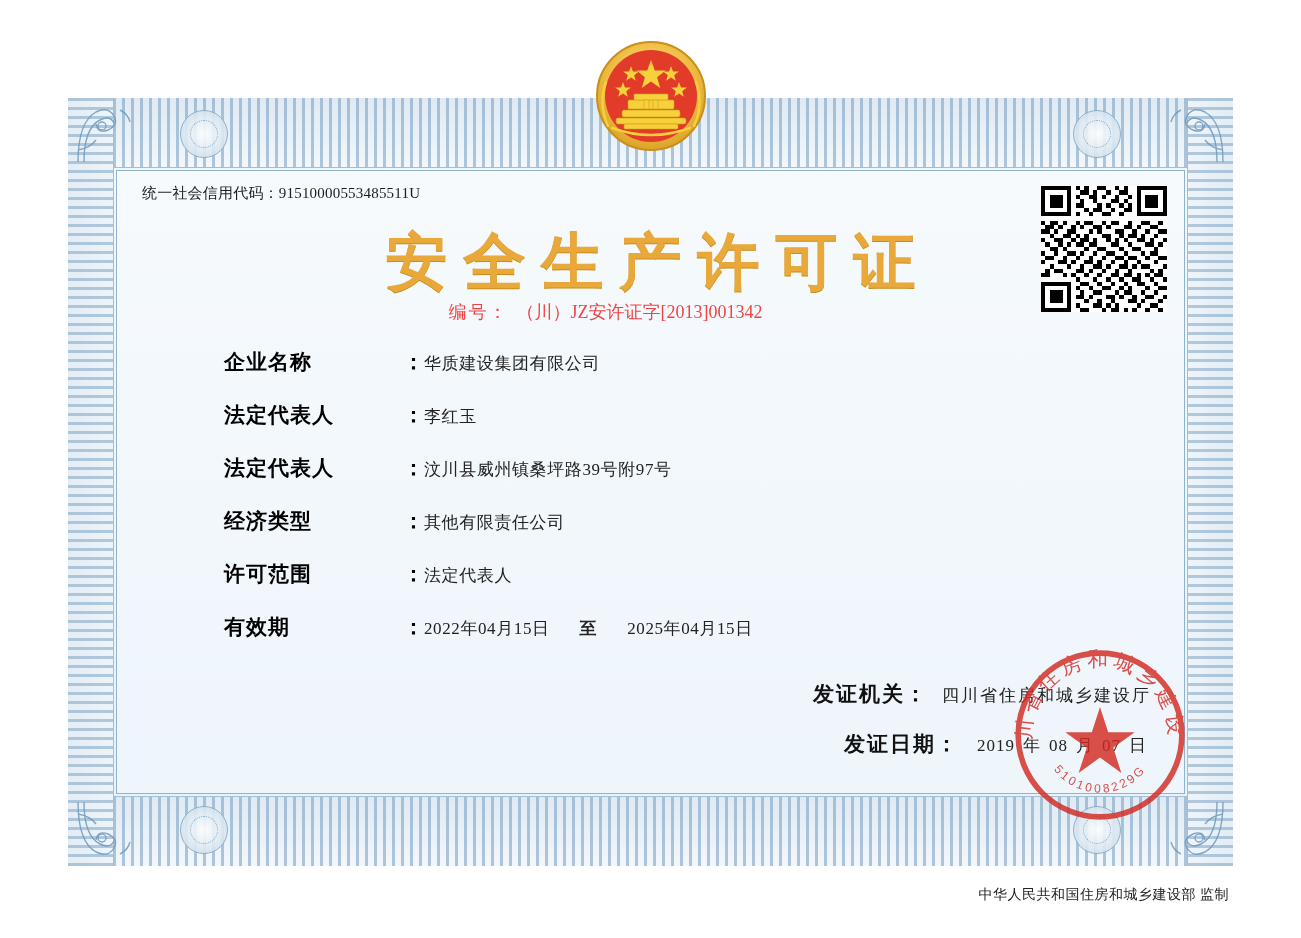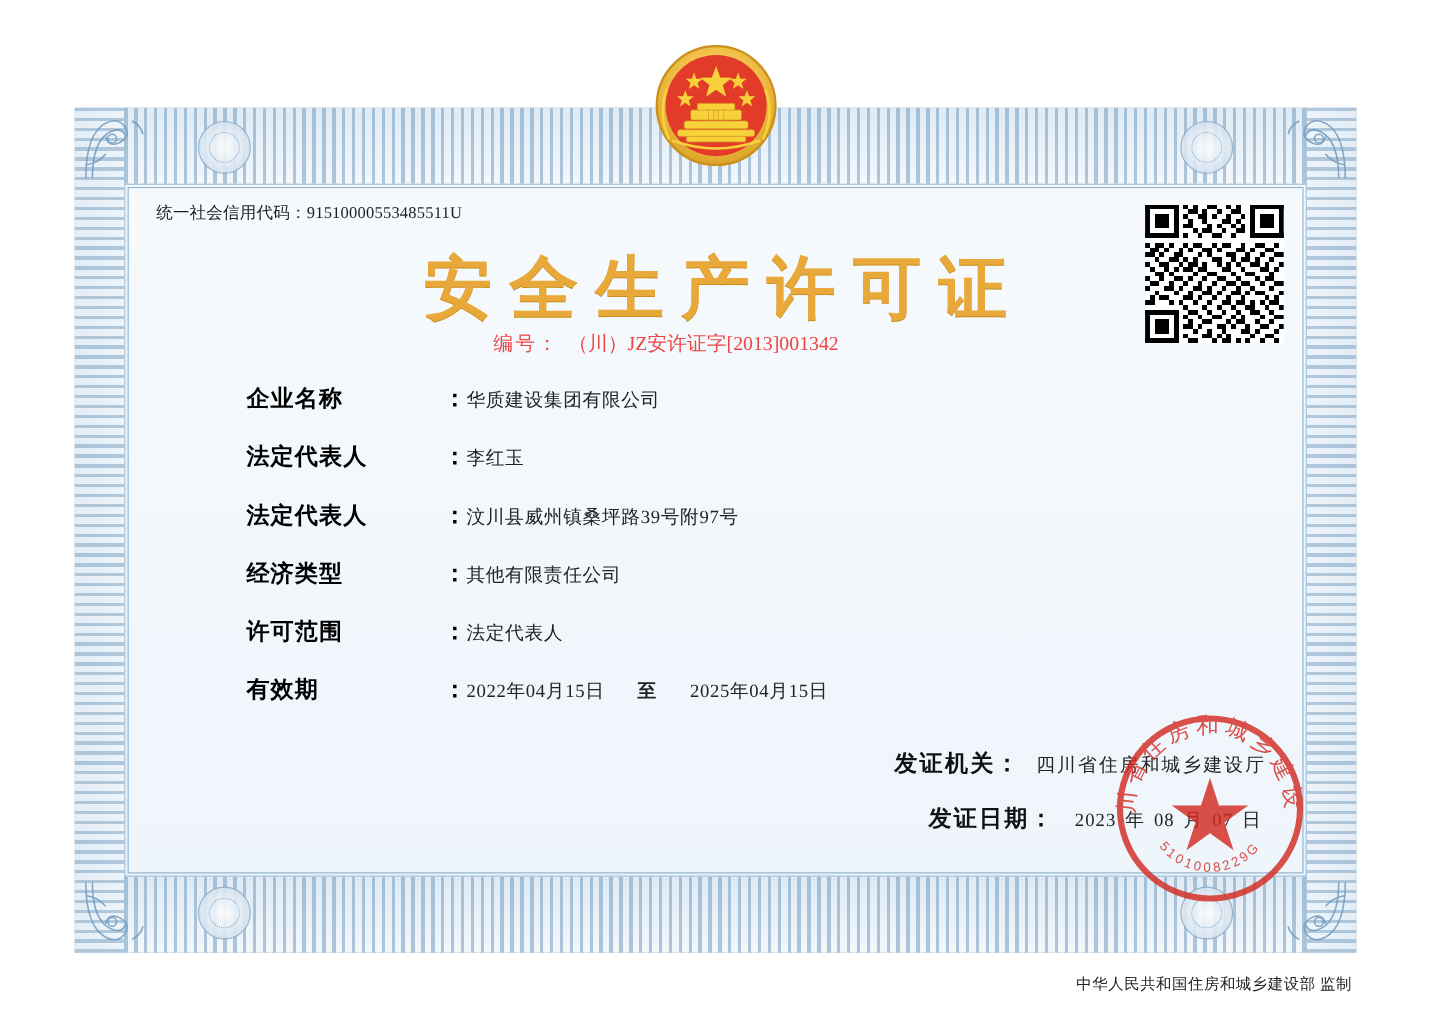--- a/index.html
+++ b/index.html
@@ -575,21 +575,21 @@
     </div>
 
     <div class="issuer-block">
       <div class="issuer-row">
         <span>发证机关：</span>
         <span class="ivalue">四川省住房和城乡建设厅</span>
       </div>
       <div class="issuer-row">
         <span>发证日期：</span>
         <span class="dvalue">
-          <span>2023</span><span>年</span><span>08</span><span>月</span><span>07</span><span>日</span>
+          <span>2019</span><span>年</span><span>08</span><span>月</span><span>07</span><span>日</span>
         </span>
       </div>
     </div>
 
   </div>
 
   <div class="seal">
     <svg viewBox="0 0 200 200">
       <defs>
         <path id="sealTop" d="M26,100 a74,74 0 0 1 148,0"></path>

